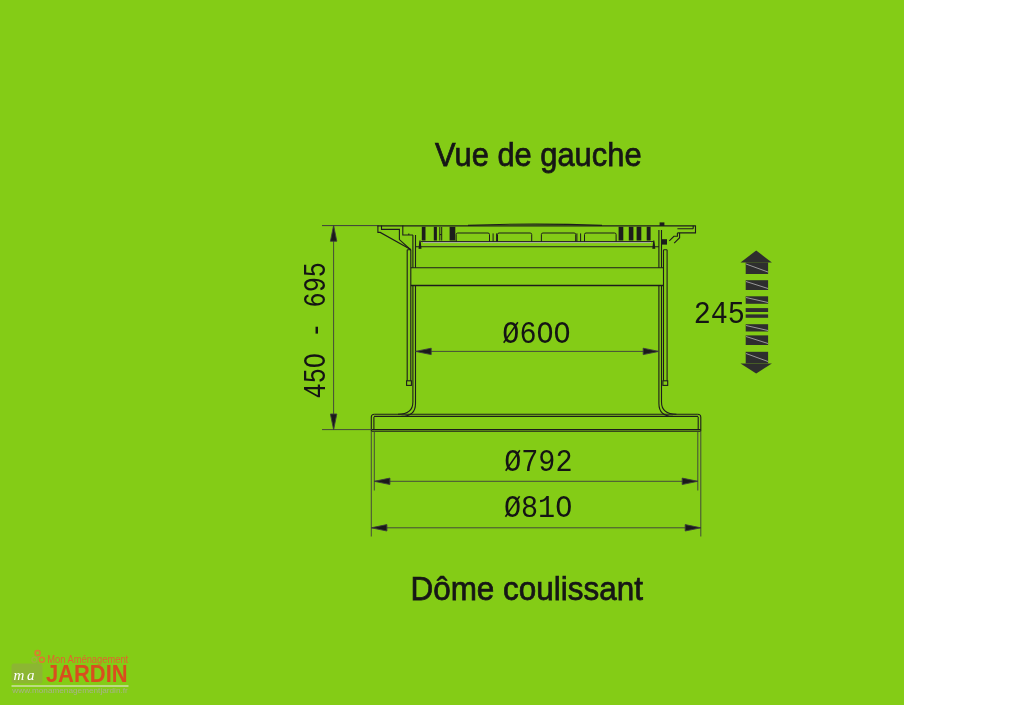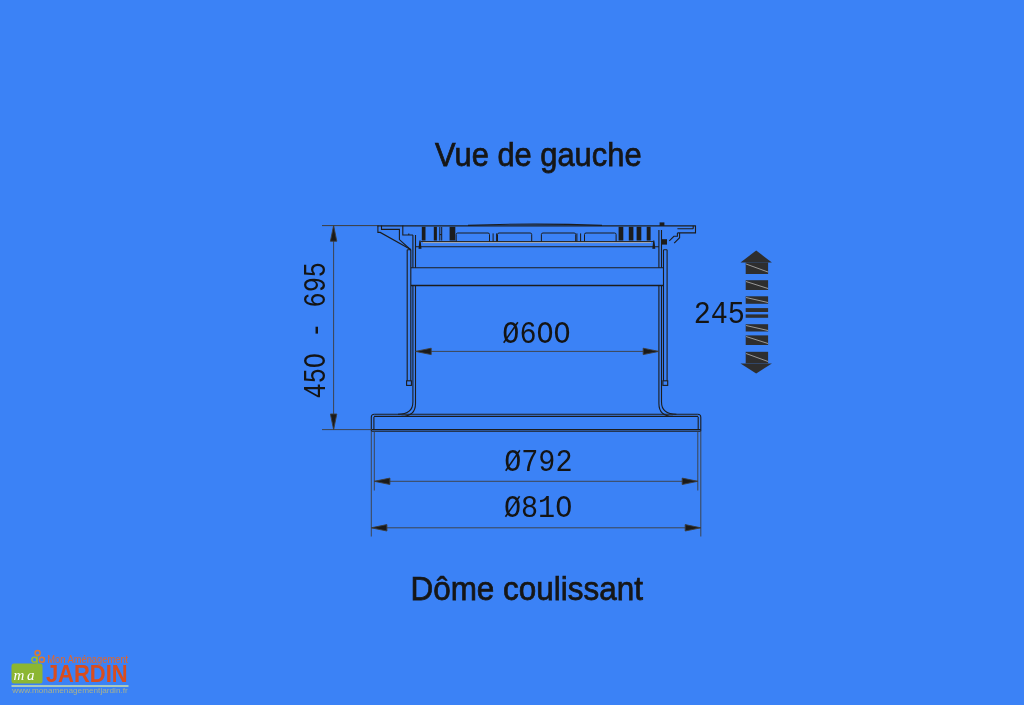--- a/index.html
+++ b/index.html
@@ -1,16 +1,16 @@
 <!DOCTYPE html>
 <html><head>
 <meta charset="utf-8">
 <style>
   html,body{margin:0;padding:0;background:#fff;}
-  #page{position:relative;width:1024px;height:705px;background:#3b82f6;overflow:hidden;
+  #page{position:relative;width:904px;height:705px;background:#84cc16;overflow:hidden;
         font-family:"Liberation Sans", sans-serif;}
   svg{position:absolute;left:0;top:0;}
   .dim{font-family:"Liberation Mono", monospace;font-size:32px;fill:#141414;}
 </style>
 </head>
 <body>
 <div id="page">
 <svg width="1024" height="705" viewBox="0 0 1024 705">
 
   <text x="538.3" y="166.3" text-anchor="middle" font-size="34" fill="#161616" stroke="#161616" stroke-width="0.75" textLength="206.5" lengthAdjust="spacingAndGlyphs">Vue de gauche</text>

